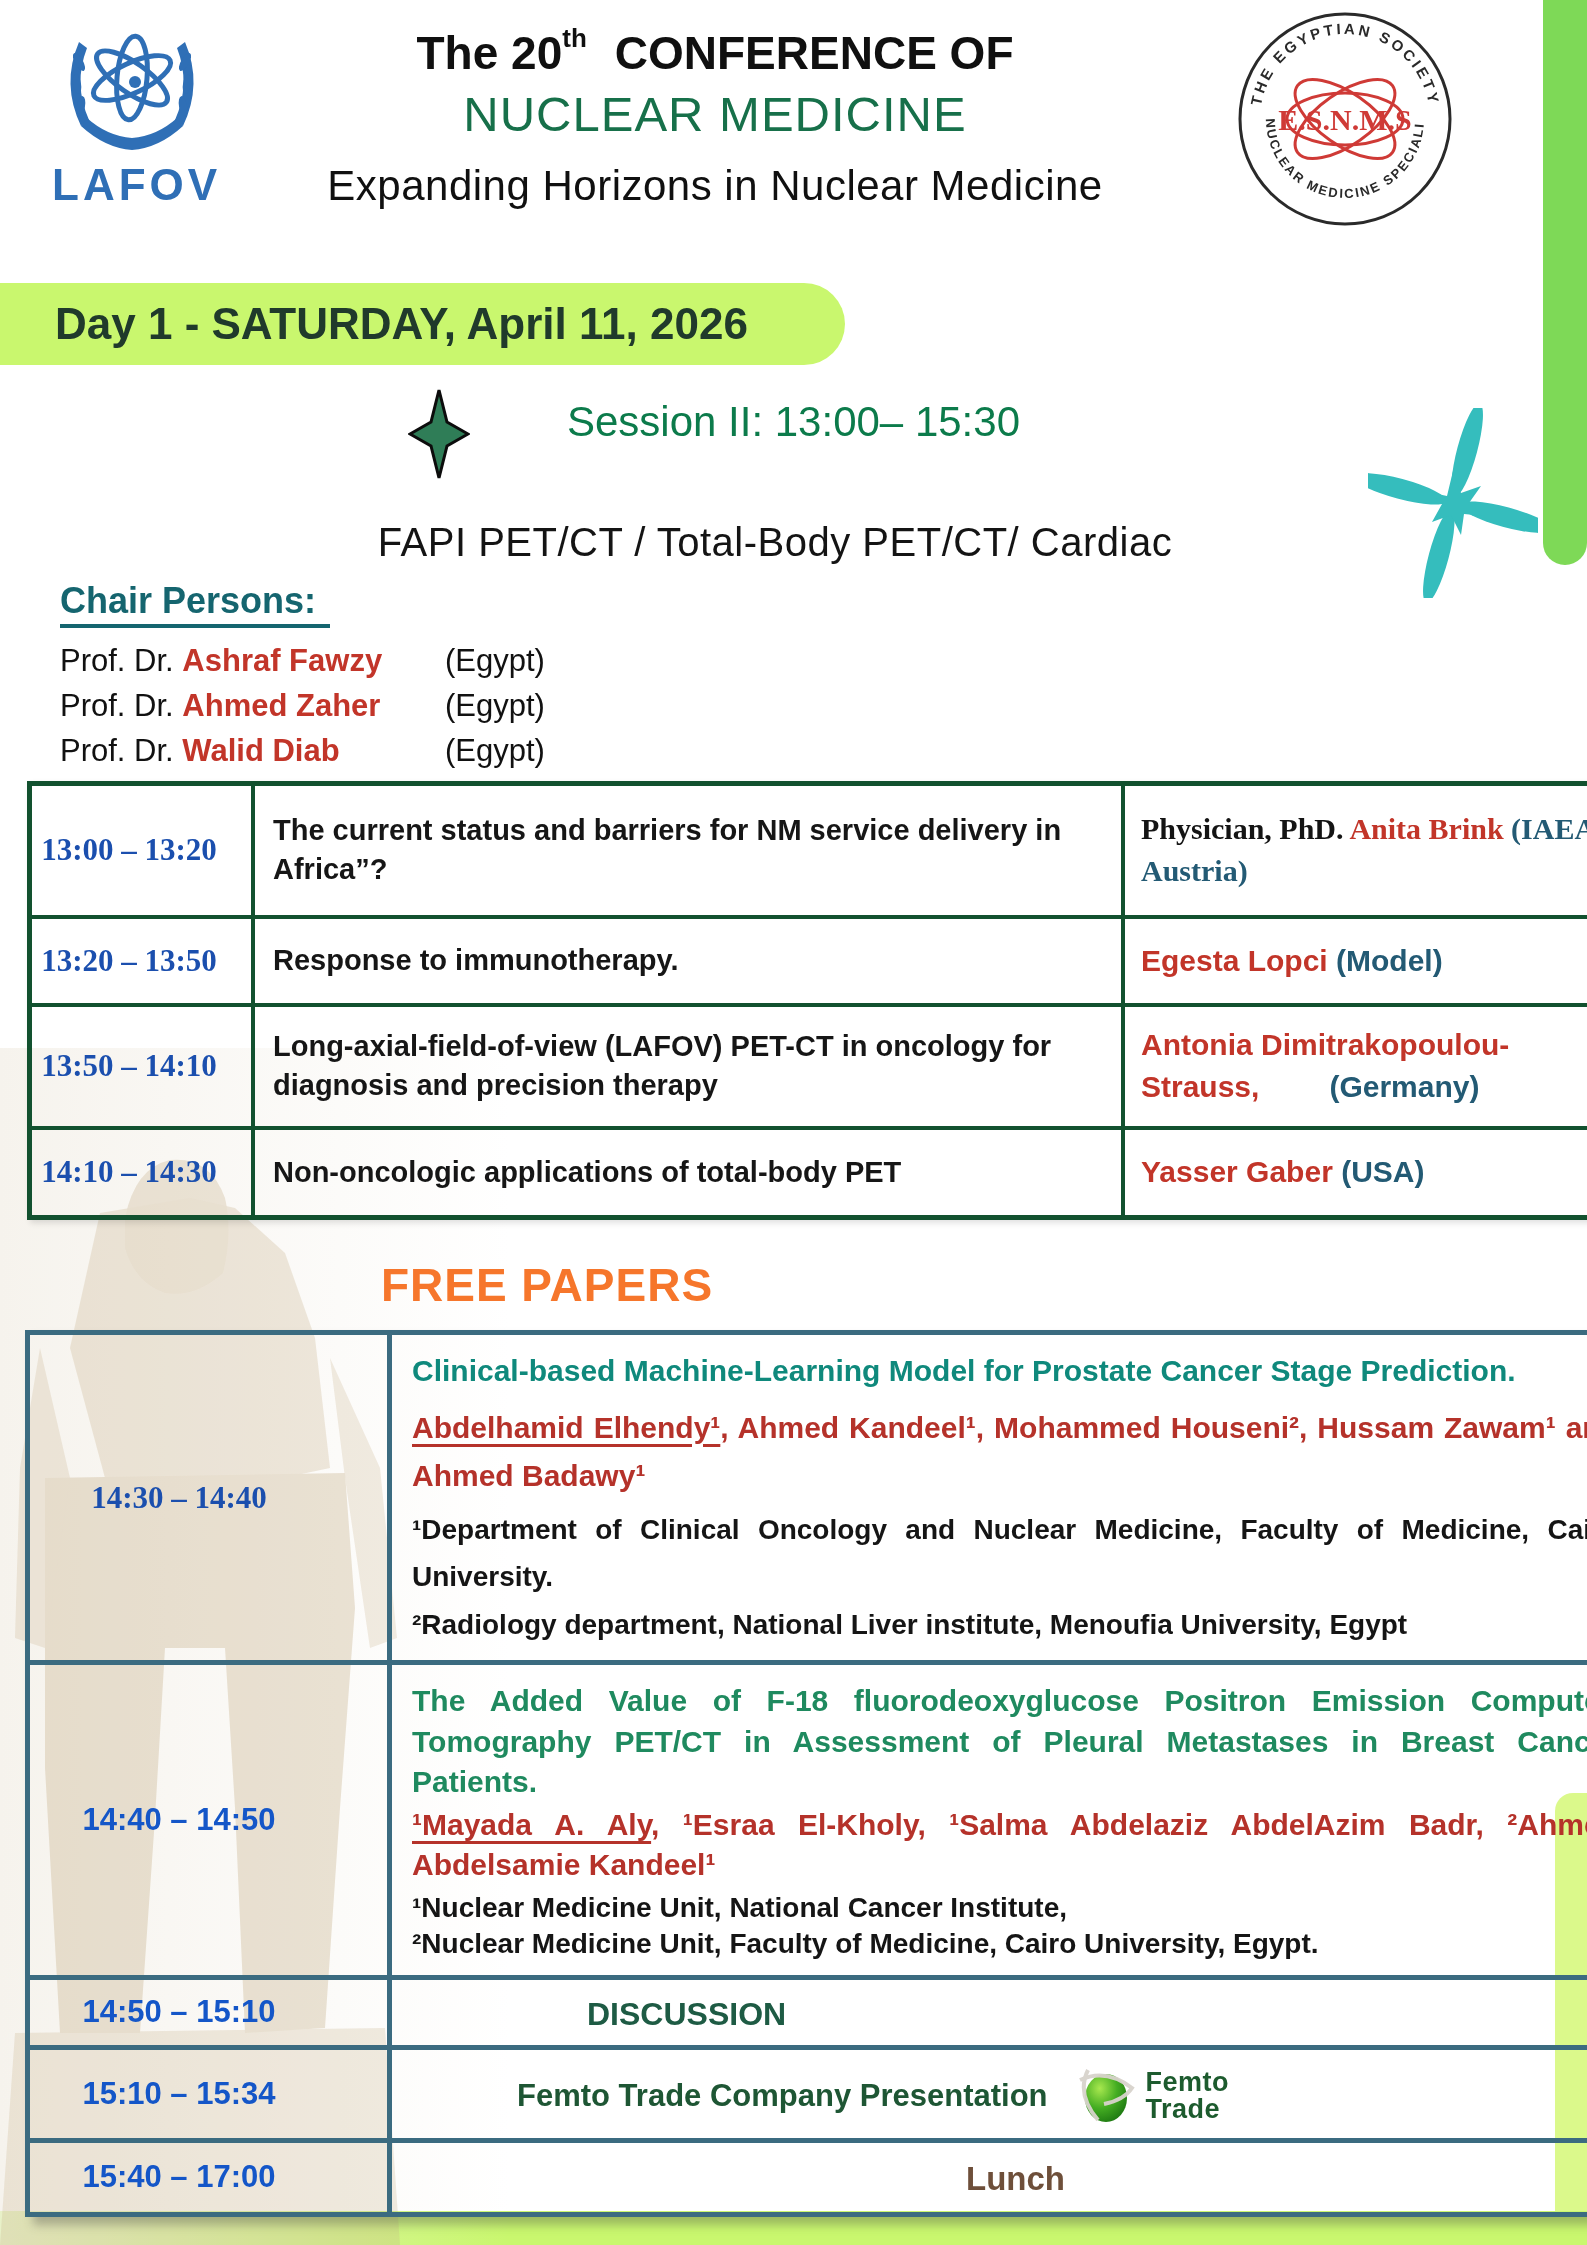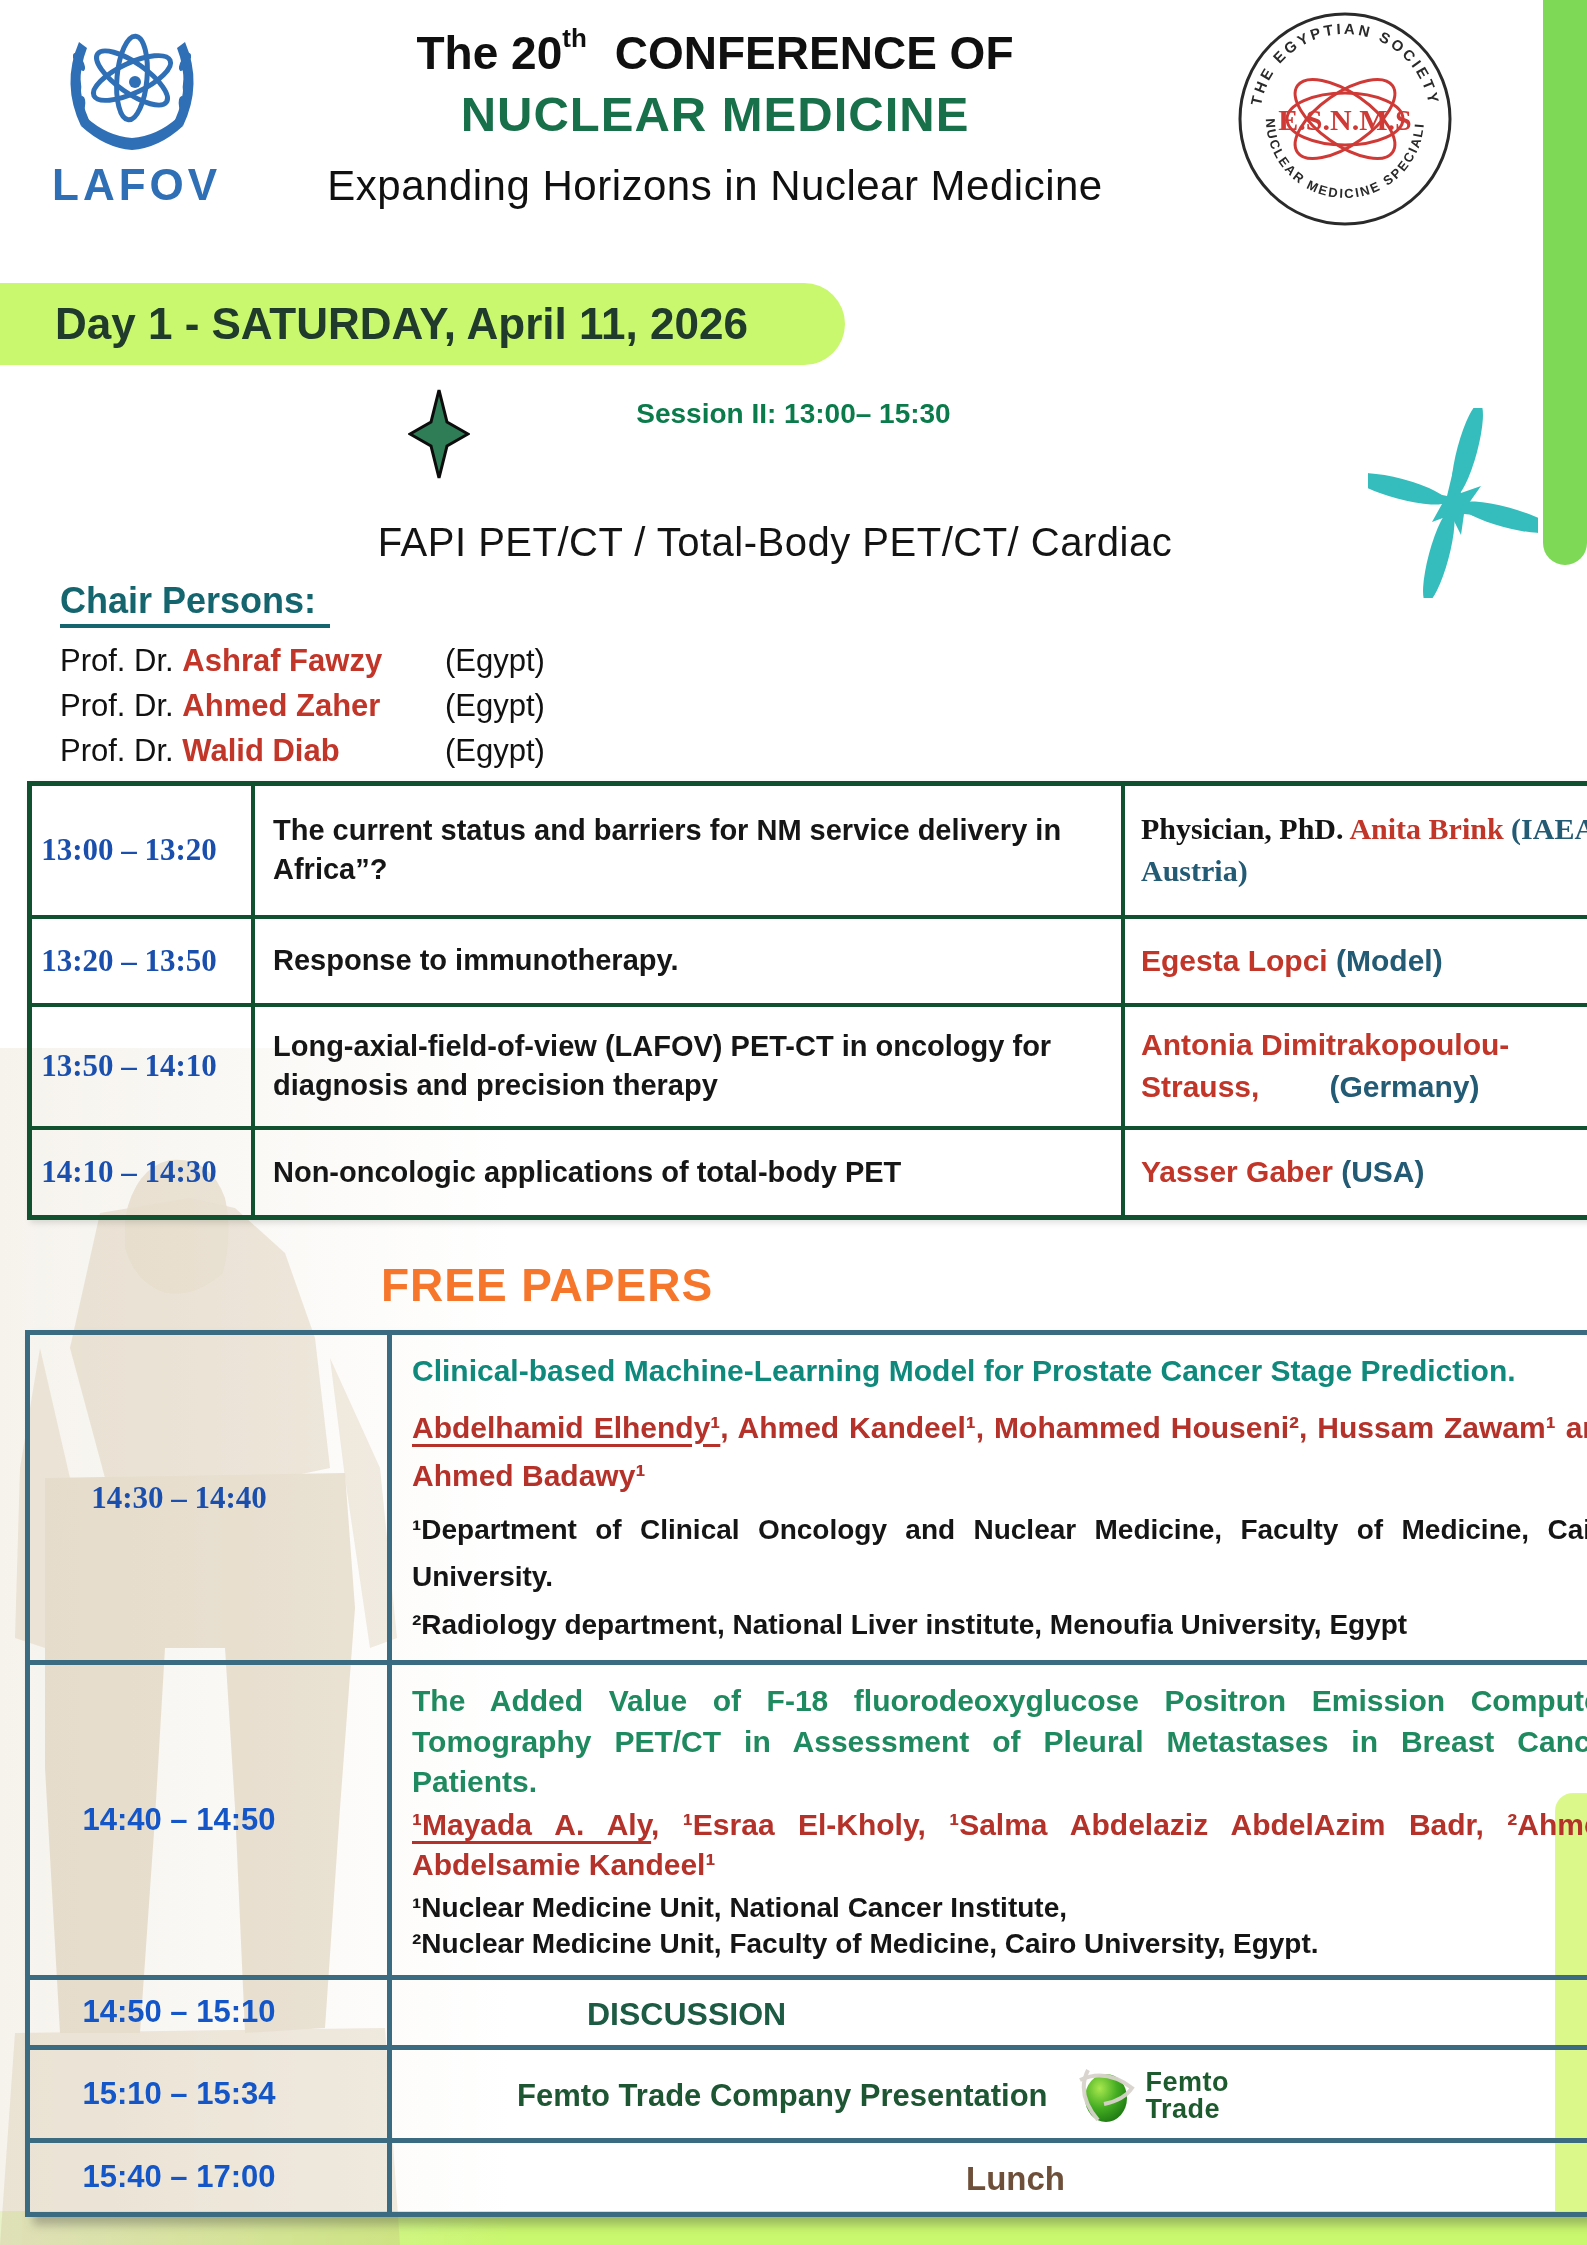--- a/index.html
+++ b/index.html
@@ -16,30 +16,30 @@
   .statue-wash{position:absolute;inset:0;background:linear-gradient(to right,rgba(243,239,231,.75),rgba(243,239,231,0) 85%);}
   .statue-wrap svg{position:absolute;left:-15px;top:0;opacity:.33;}
 
   
   .iaea{position:absolute;left:52px;top:22px;width:160px;height:185px;text-align:center;}
   .iaea .iaea-label{color:#2f6fb6;font-weight:700;font-size:44px;letter-spacing:4px;margin-top:-4px;}
   .titlebox{position:absolute;left:210px;top:26px;width:1010px;text-align:center;color:#101010;z-index:2;}
   .t1{font-size:46px;font-weight:700;}
   .t1 sup{font-size:26px;position:relative;top:-6px;}
   .t1 .gap{display:inline-block;width:28px;}
-  .t2{font-size:49px;font-weight:700;color:#17704a;margin-top:6px;letter-spacing:1px;}
+  .t2{font-size:49px;font-weight:400;color:#17704a;margin-top:6px;letter-spacing:1px;}
   .t3{font-size:42px;font-weight:400;margin-top:20px;letter-spacing:.5px;}
   .esnms{position:absolute;left:1236px;top:10px;width:218px;height:218px;}
 
   
   .day-banner{position:absolute;left:0;top:283px;width:845px;height:82px;background:#c9f76e;border-radius:0 41px 41px 0;line-height:82px;padding-left:55px;box-sizing:border-box;font-size:44px;font-weight:700;color:#203a2b;z-index:2;}
 
   
   .star4{position:absolute;left:408px;top:388px;z-index:2;}
-  .session-title{position:absolute;left:0;top:398px;width:1587px;text-align:center;font-size:28px;font-weight:700;color:#0c7b4b;z-index:1;}
+  .session-title{position:absolute;left:0;top:398px;width:1587px;text-align:center;font-size:42px;font-weight:400;color:#0c7b4b;z-index:1;}
   .session-topic{position:absolute;left:0;top:458px;width:1550px;text-align:center;font-size:46px;font-weight:700;color:#0d0d0d;}
   .session-mod{position:absolute;left:0;top:520px;width:1550px;text-align:center;font-size:40px;font-weight:400;color:#141414;letter-spacing:.5px;}
   .sparkle{position:absolute;left:1368px;top:408px;z-index:1;}
 
   
   .chairs{position:absolute;left:60px;top:580px;width:900px;z-index:2;}
   .chairs-heading{display:inline-block;font-size:36px;font-weight:700;color:#15656f;border-bottom:4px solid #15656f;padding-bottom:2px;padding-right:14px;}
   .chair-line{position:relative;font-size:31px;color:#111;height:45px;line-height:45px;}
   .chair-line .nm{color:#c23529;font-weight:700;}
   .chair-line .ct{position:absolute;left:385px;}

